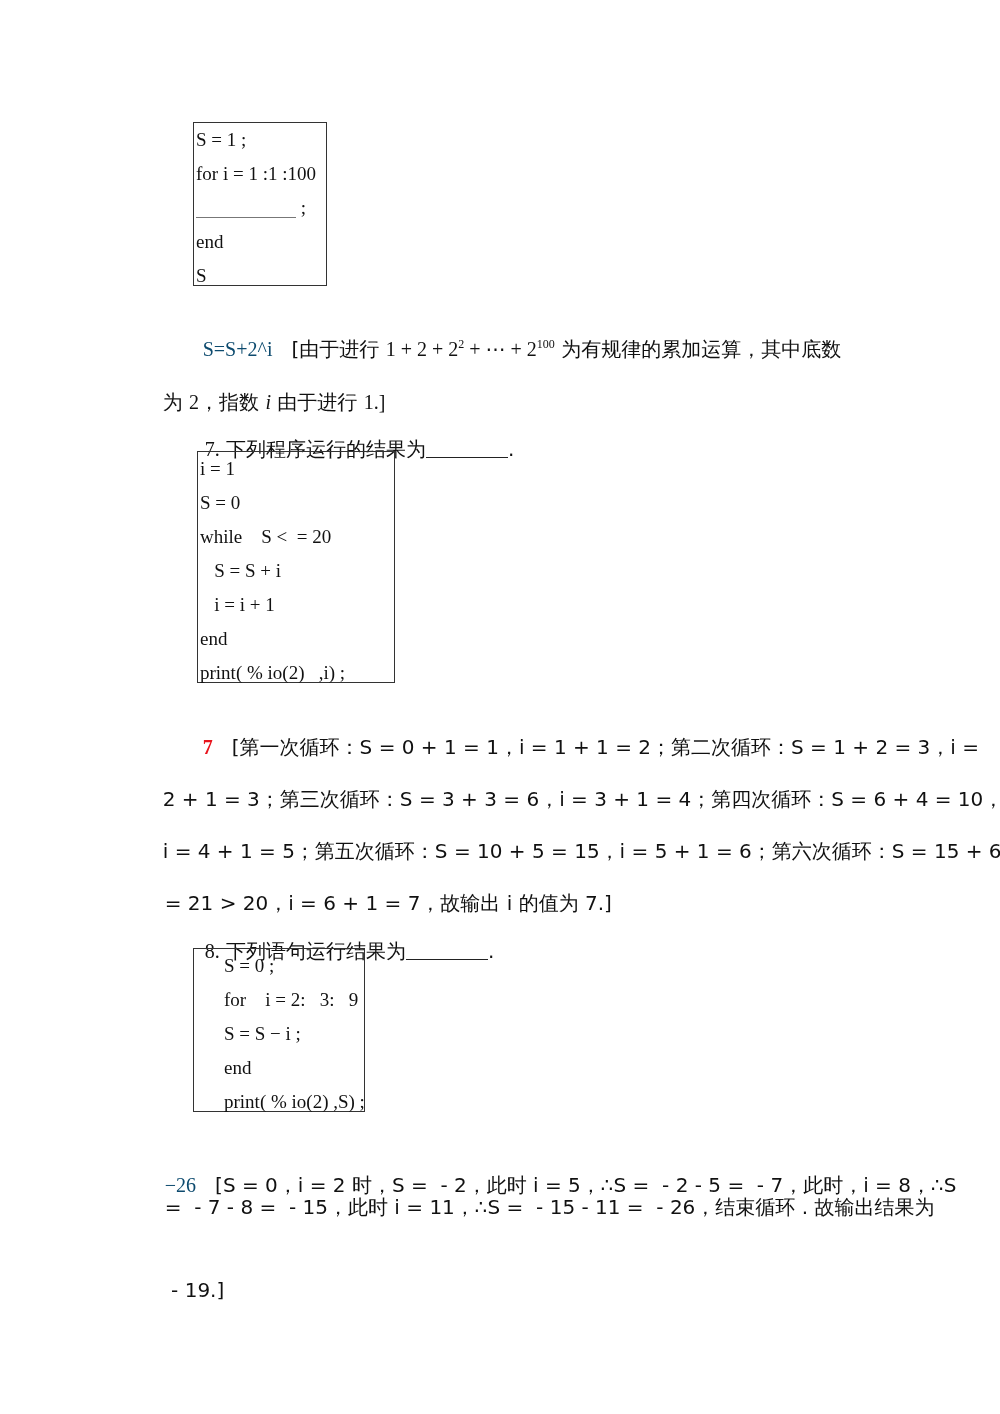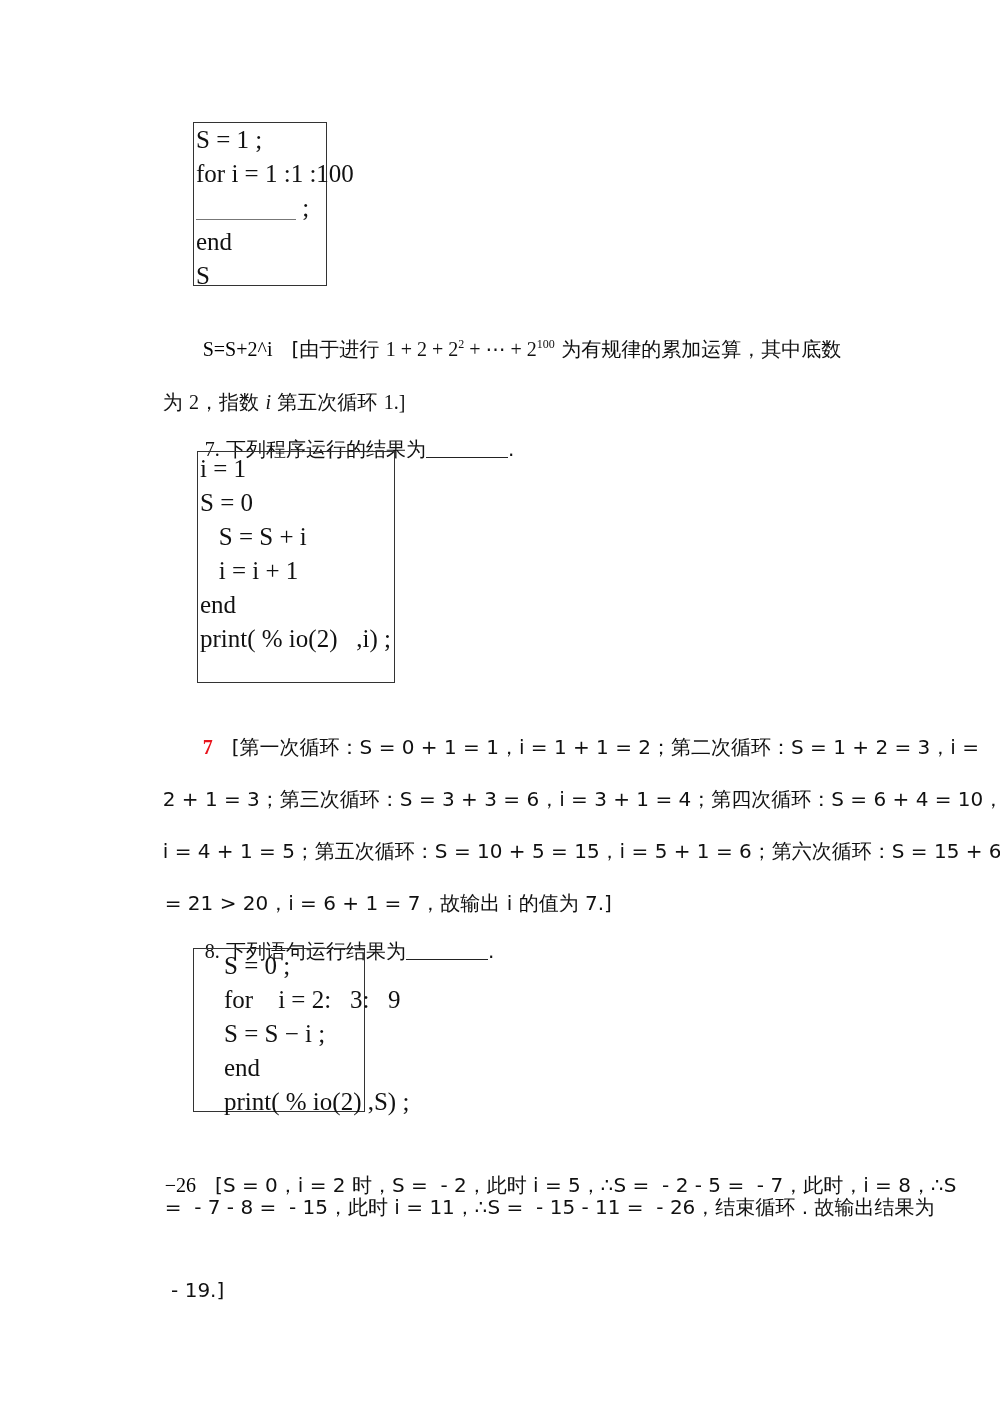--- a/index.html
+++ b/index.html
@@ -6,65 +6,66 @@
   body {
     width: 1000px; height: 1414px; position: relative; overflow: hidden;
     font-family: "Liberation Serif", "DejaVu Serif", serif;
     color: #111;
   }
   .codebox {
     position: absolute;
     border: 1.5px solid #333;
     box-sizing: border-box;
     font-family: "Liberation Serif", "DejaVu Serif", serif;
-    font-size: 25px;
+    font-size: 19px;
     color: #111;
     padding: 0 0 0 2px;
   }
   .codeline { height: 34px; line-height: 34px; white-space: pre; }
   .txt {
     position: absolute;
     font-size: 20px;
     white-space: pre;
     font-family: "DejaVu Sans", "Liberation Sans", sans-serif;
     line-height: 28px;
   }
   .num { font-family: "Liberation Serif", "DejaVu Serif", serif; }
   .it { font-style: italic; font-family: "Liberation Serif", "DejaVu Serif", serif; }
-  .red { color: #000000; font-family: "Liberation Serif", "DejaVu Serif", serif; }
+  .red { color: #0c4a6e; font-family: "Liberation Serif", "DejaVu Serif", serif; }
   .redb { color: #e8141c; font-weight: bold; font-family: "Liberation Serif", "DejaVu Serif", serif; }
   sup { font-size: 12px; vertical-align: 8px; line-height: 0; }
   .blank { display: inline-block; border-bottom: 1.3px solid #222; height: 20px; vertical-align: -2px; }
   .codeblank { display: inline-block; width: 100px; border-bottom: 1.5px solid #777; height: 20px; vertical-align: -4px; }
 </style>
 </head>
 <body>
 
 <div class="codebox" style="left:193px; top:122px; width:134px; height:164px; padding-top:0;">
   <div class="codeline">S = 1 ;</div>
   <div class="codeline">for i = 1 :1 :100</div>
   <div class="codeline"><span class="codeblank"></span> <span>;</span></div>
   <div class="codeline">end</div>
   <div class="codeline">S</div>
 </div>
 
 <div class="txt" style="left:190px; top:307px;">
   <span class="red">S=S+2^i</span><span>   </span><span>[由于进行 </span><span class="num"><span>1 + 2 + 2</span><sup>2</sup><span> + ⋯ + 2</span><sup>100</sup></span><span> 为有规律的累加运算，其中底数</span>
 </div>
 <div class="txt" style="left:150px; top:360px;">
-  <span>为 </span><span class="num">2</span><span>，指数 </span><span class="it">i</span><span> 第五次循环 </span><span class="num">1.]</span>
+  <span>为 </span><span class="num">2</span><span>，指数 </span><span class="it">i</span><span> 由于进行 </span><span class="num">1.]</span>
 </div>
 
 <div class="txt" style="left:192px; top:407px;text-align:right;">
   <span class="num">7.</span> <span>下列程序运行的结果为</span><span class="blank" style="width:82px;"></span><span>.</span>
 </div>
 
 <div class="codebox" style="left:197px; top:451px; width:198px; height:232px;">
   <div class="codeline">i = 1</div>
   <div class="codeline">S = 0</div>
+  <div class="codeline">while    S &lt;  = 20</div>
   <div class="codeline">   S = S + i</div>
   <div class="codeline">   i = i + 1</div>
   <div class="codeline">end</div>
   <div class="codeline">print( % io(2)   ,i) ;</div>
 </div>
 
 <div class="txt" style="left:190px; top:705px;">
   <span class="redb">7</span><span>   </span><span>[第一次循环：S = 0 + 1 = 1，i = 1 + 1 = 2；第二次循环：S = 1 + 2 = 3，i =</span>
 </div>
 <div class="txt" style="left:150px; top:757px;">

